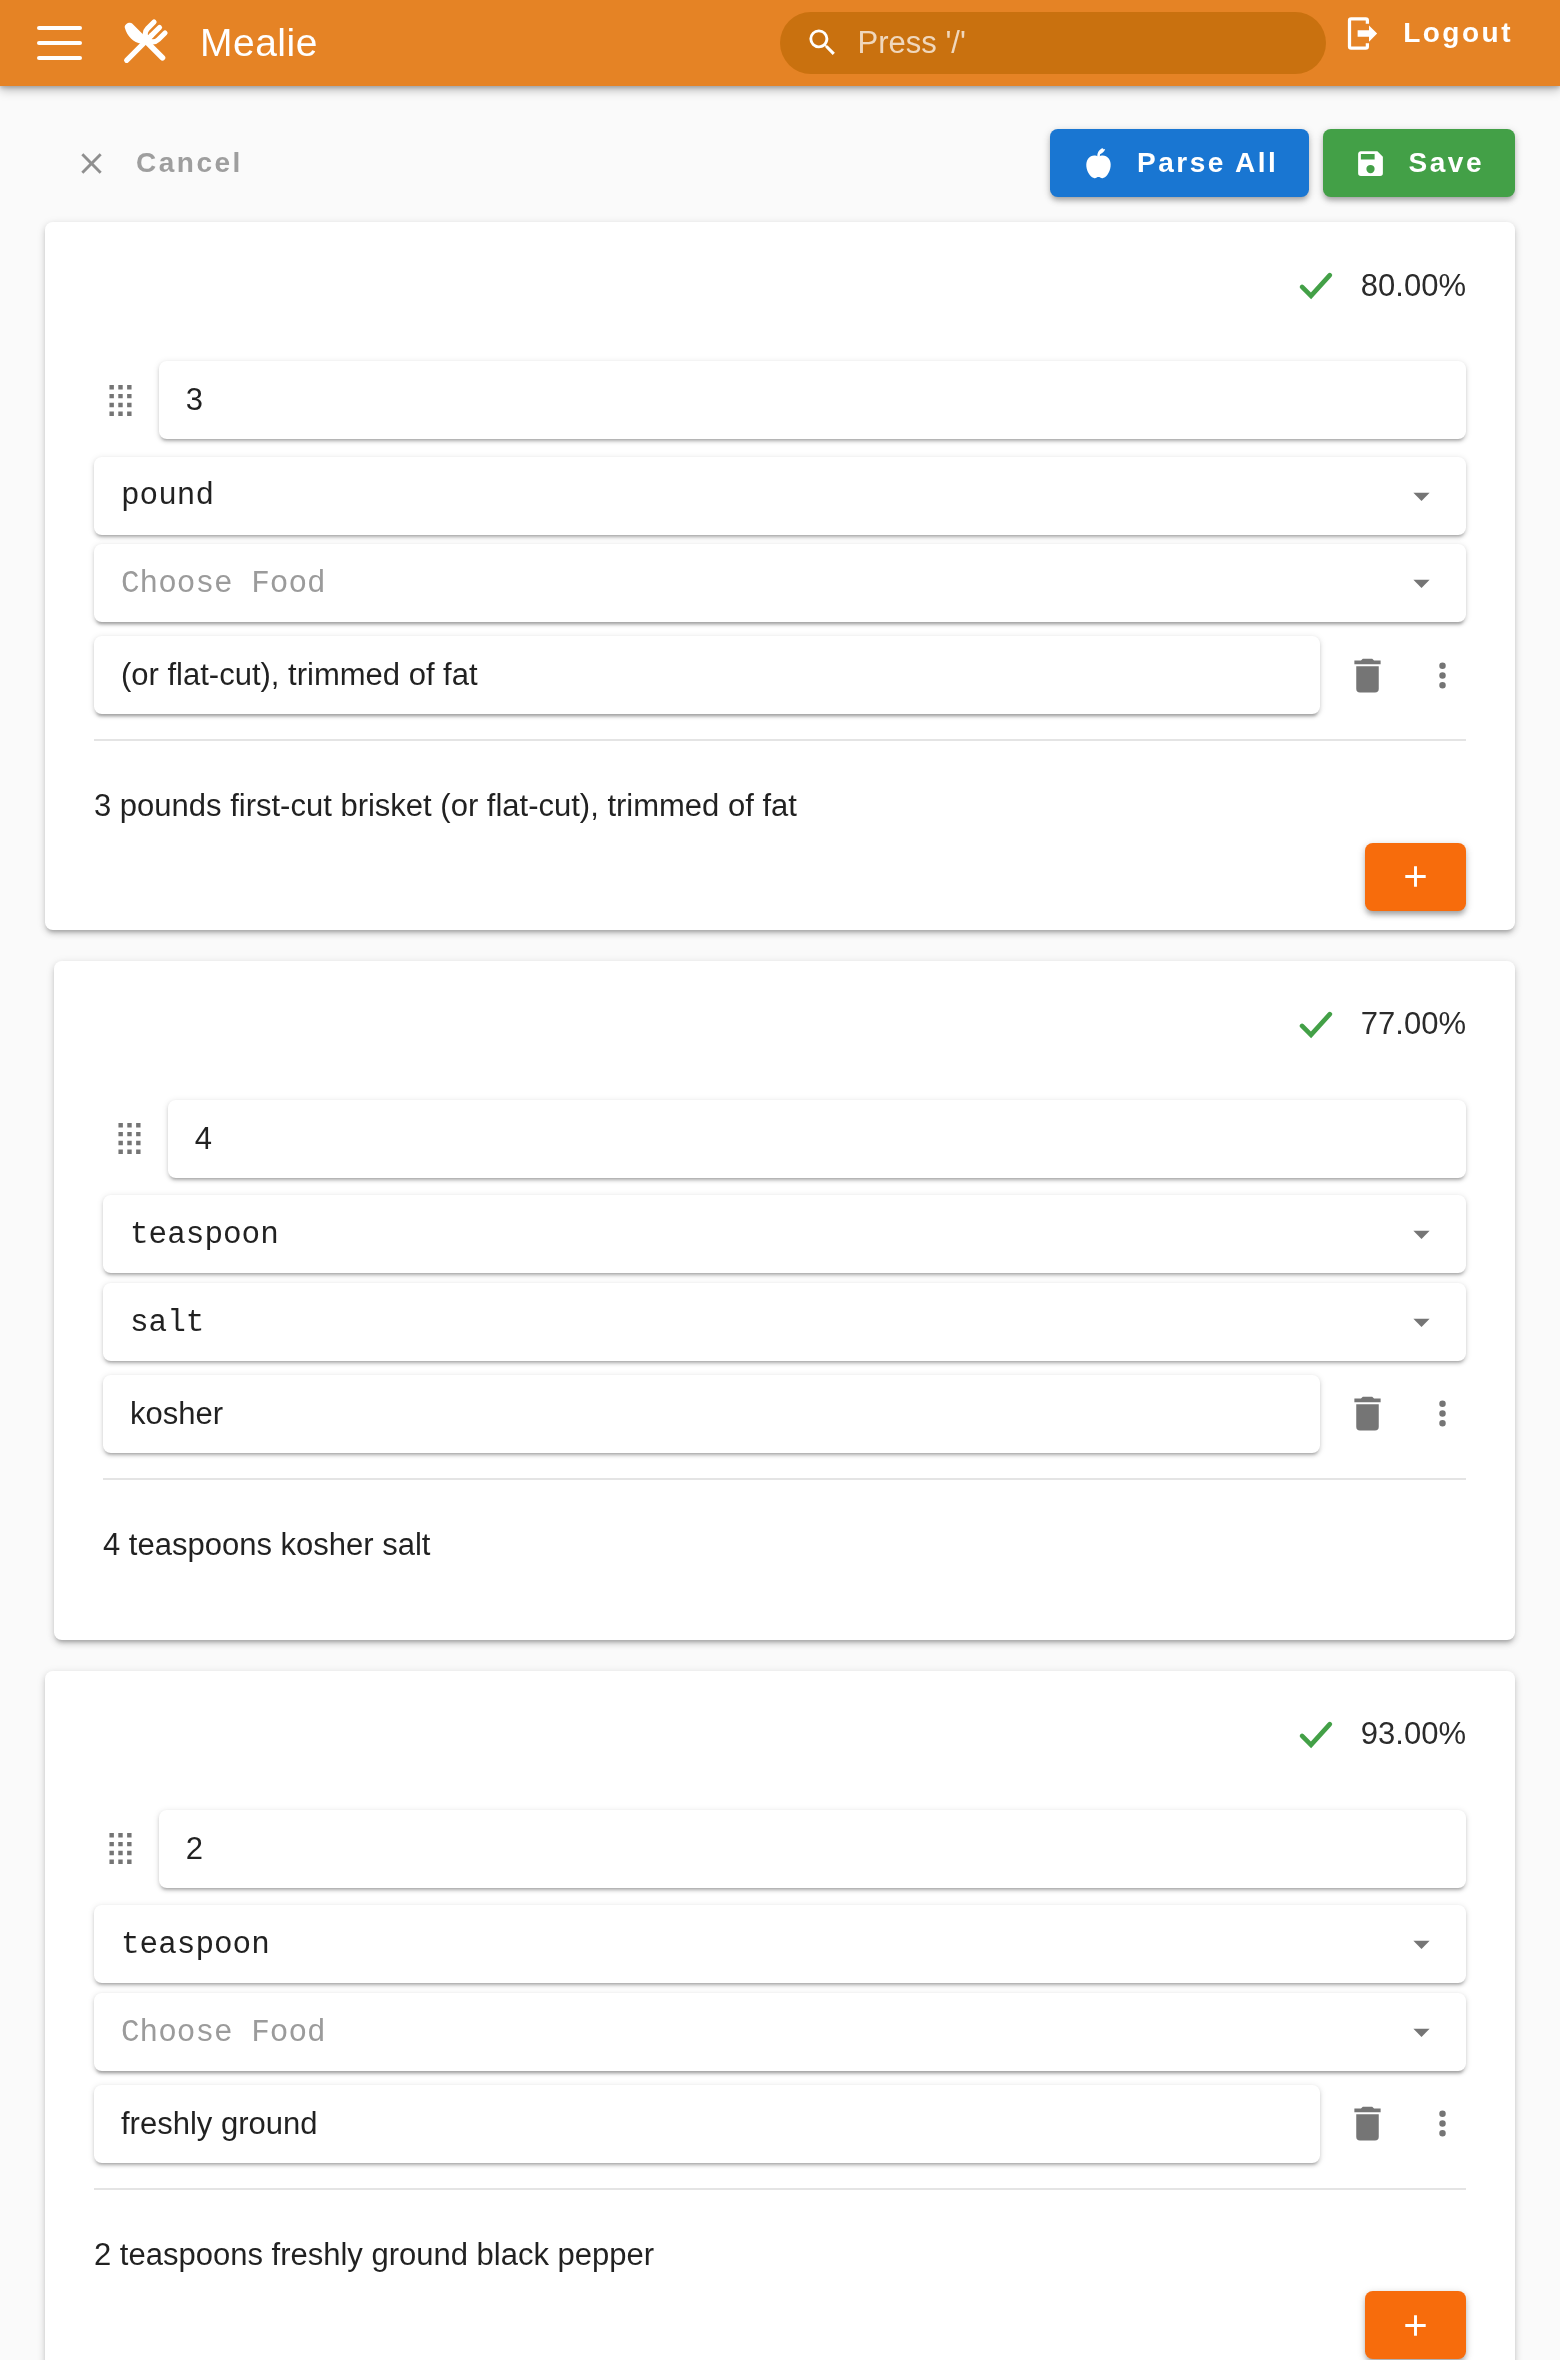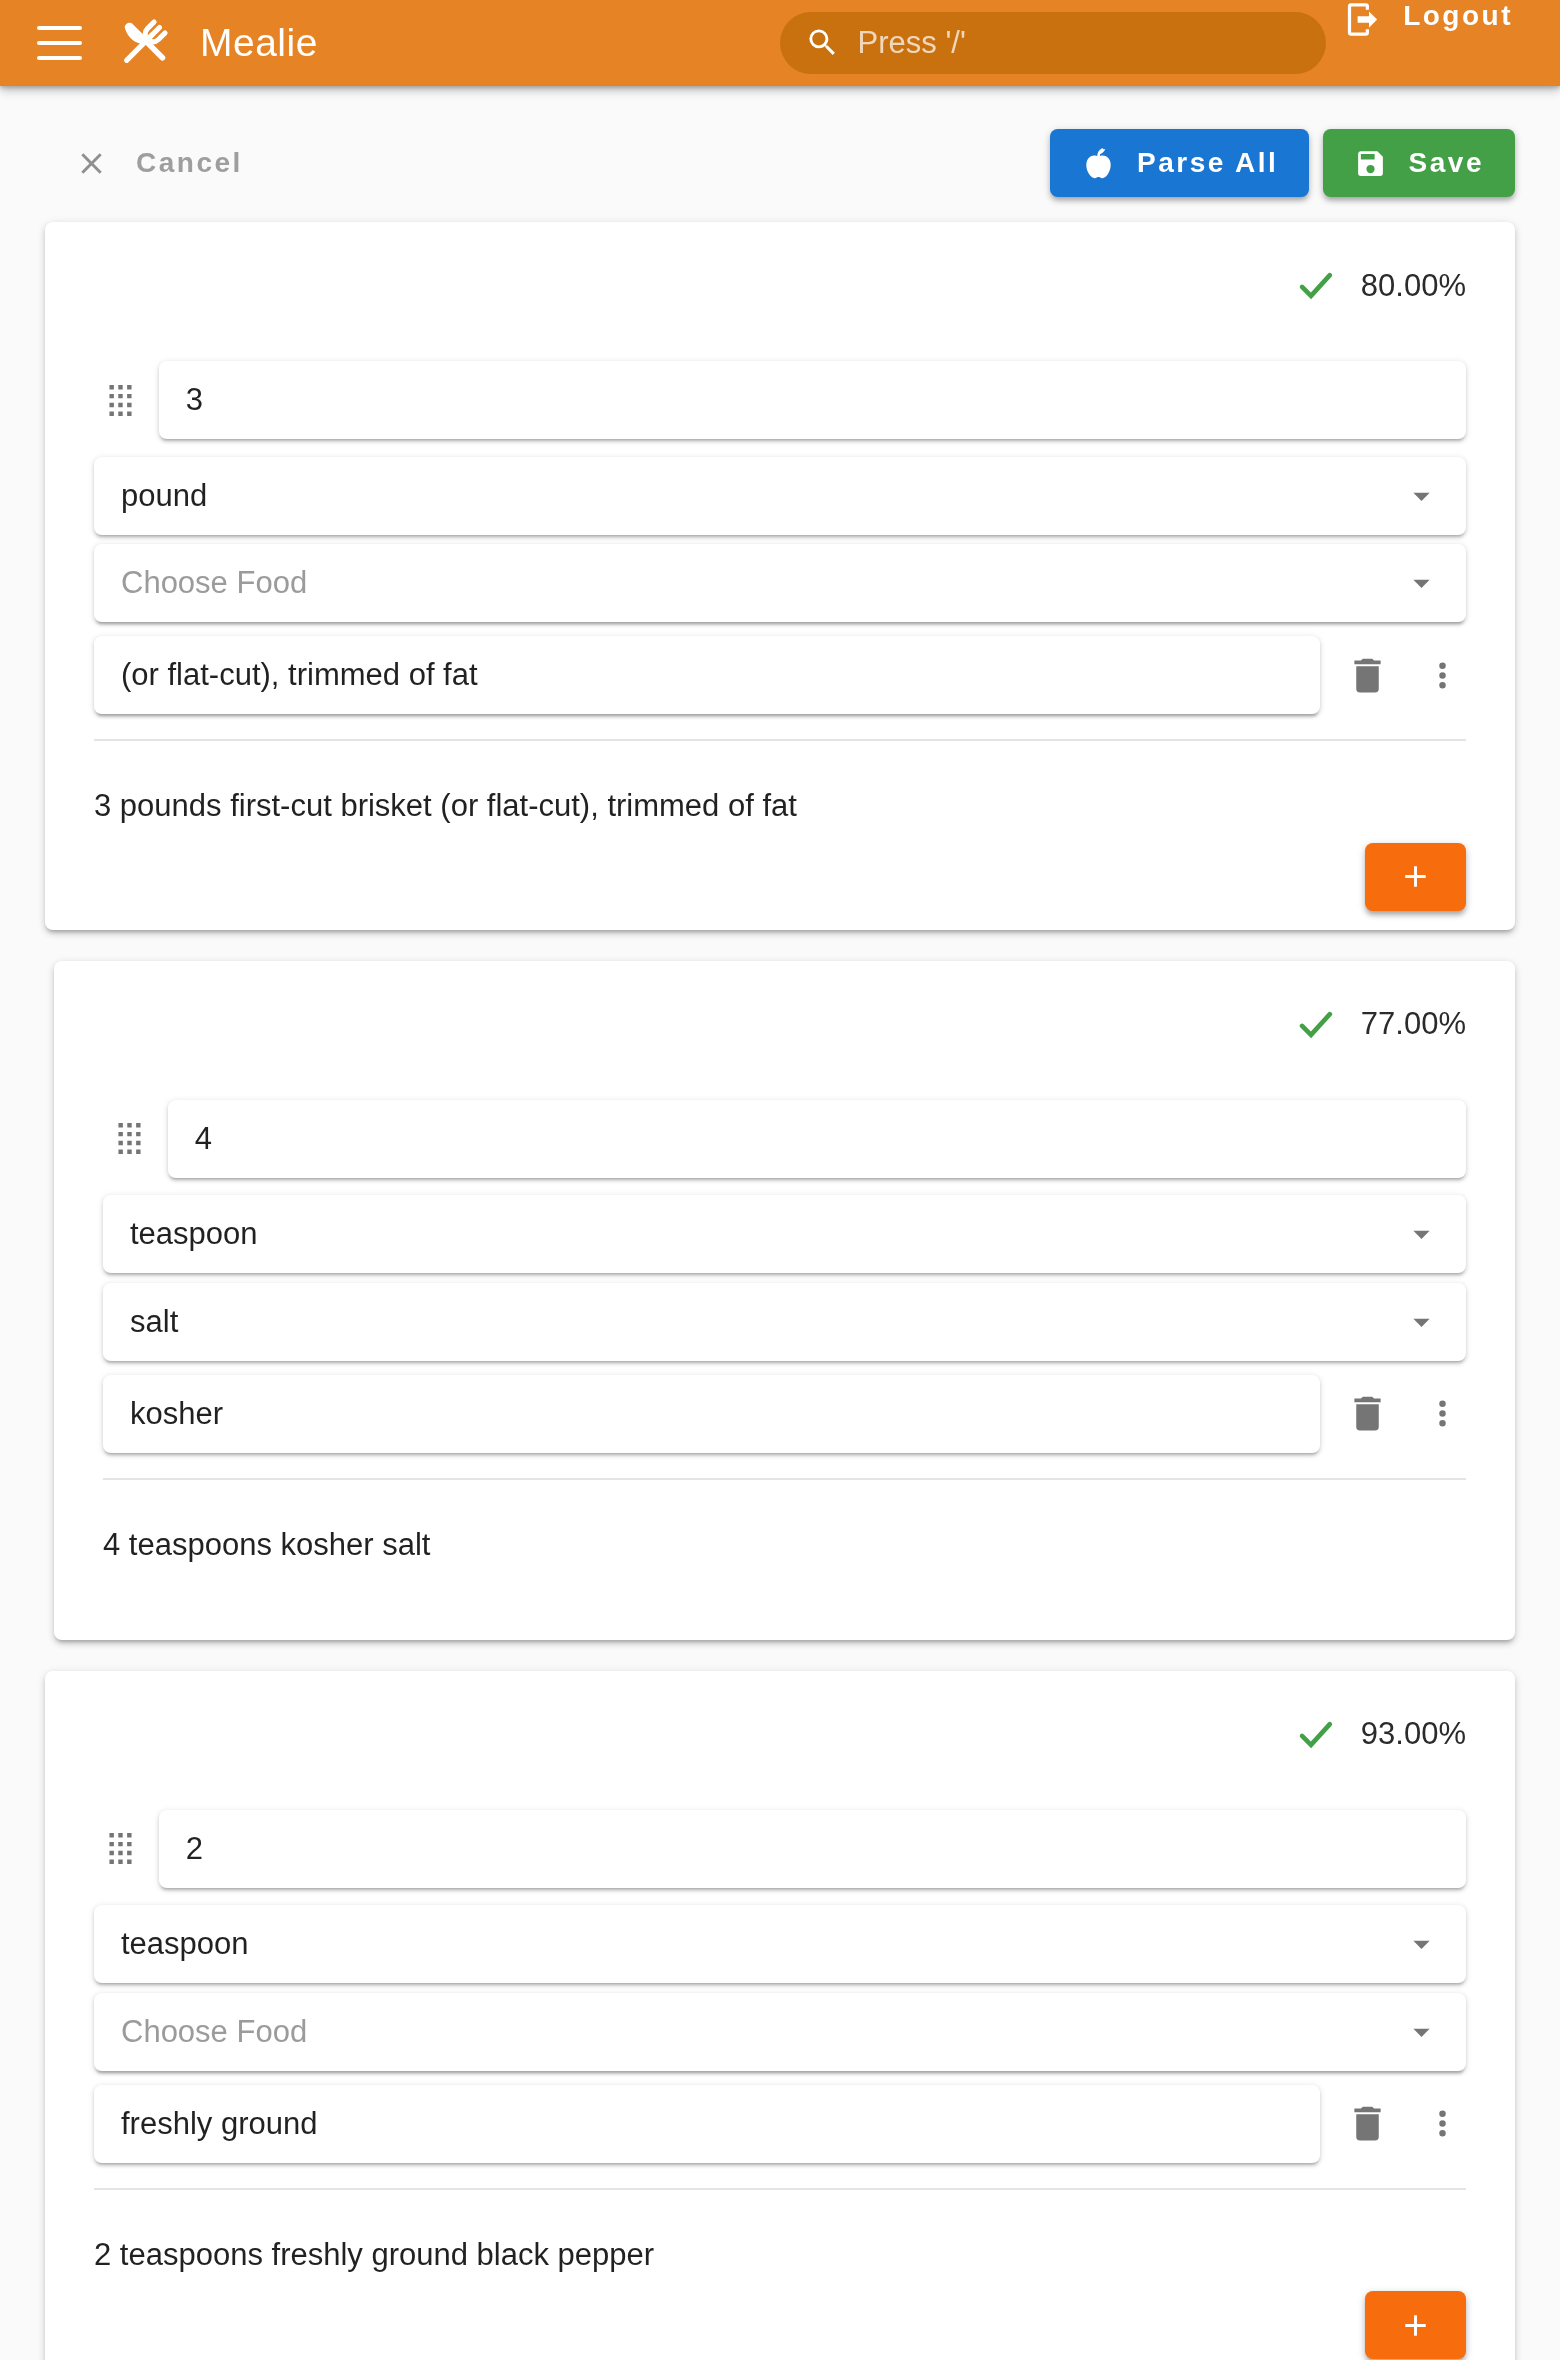--- a/index.html
+++ b/index.html
@@ -21,21 +21,21 @@
   .search-pill {
     position: absolute; left: 780px; top: 11.7px; width: 546px; height: 62px;
     background:#c9710f; border-radius: 31px; display: flex; align-items: center; padding: 0 25px;
   }
   .search-pill svg { flex: 0 0 auto; }
   .search-input {
     flex: 1; margin-left: 17.6px; background: transparent; border: none; outline: none;
     color:#ffffff; font-size: 31px; font-family: inherit;
   }
   .search-input::placeholder { color: rgba(255,255,255,.72); opacity: 1; }
-  .logout { position: absolute; right: 47px; top: 0; height: 66px; display: flex; align-items: flex-start; gap: 21.5px; cursor: pointer; }
+  .logout { position: absolute; right: 47px; top: 0; height: 66px; display: flex; align-items: center; gap: 21.5px; cursor: pointer; }
   .logout-label { color:#fff; font-size: 28px; font-weight: 700; letter-spacing: 2.5px; }
 
   
   .content { padding: 0 45px; }
   .toolbar { display: flex; align-items: center; justify-content: space-between; margin-top: 43px; margin-bottom: 25px; height: 68px; }
   .cancel { display: flex; align-items: center; gap: 27px; margin-left: 29px; cursor: pointer; }
   .cancel-label { color:#9e9e9e; font-size: 28px; font-weight: 700; letter-spacing: 2.5px; }
   .toolbar-actions { display: flex; align-items: center; gap: 13.7px; }
   .btn {
     display: inline-flex; align-items: center; justify-content: center; gap: 21.5px;
@@ -62,21 +62,21 @@
     box-shadow: 0 4.9px 2.9px -3.9px rgba(0,0,0,.22), 0 2.9px 3.9px 0 rgba(0,0,0,.13), 0 1px 7.8px 0 rgba(0,0,0,.11);
   }
   .field::placeholder { color:#9b9b9b; opacity: 1; }
 
   .qty-row { display: flex; align-items: center; }
   .drag-handle { flex: 0 0 auto; width: 53px; height: 53px; margin-right: 11.7px; cursor: grab; }
   .qty-row .field { flex: 1; }
 
   .select-row { position: relative; margin-top: 17.6px; }
   .select-row + .select-row { margin-top: 9.8px; }
-  .select-row .field { padding-right: 88px; }
+  .select-row .field { padding-right: 88px; font-family: Liberation Mono, monospace; }
   .select-arrow { position: absolute; right: 25px; top: 50%; transform: translateY(-50%); pointer-events: none; }
 
   .notes-row { display: flex; align-items: center; margin-top: 13.7px; }
   .notes-row .field { flex: 1; }
   .icon-btn { background: none; border: none; cursor: pointer; display: inline-flex; align-items: center; justify-content: center; padding: 0; }
   .trash-btn { margin-left: 25px; }
   .kebab-btn { margin-left: 33px; margin-right: 3.9px; }
 
   .divider { border: none; border-top: 2px solid #e4e4e4; margin-top: 25px; }
   .original-text { margin-top: 45px; font-size: 31px; line-height: 39px; color: rgba(0,0,0,.87); }

